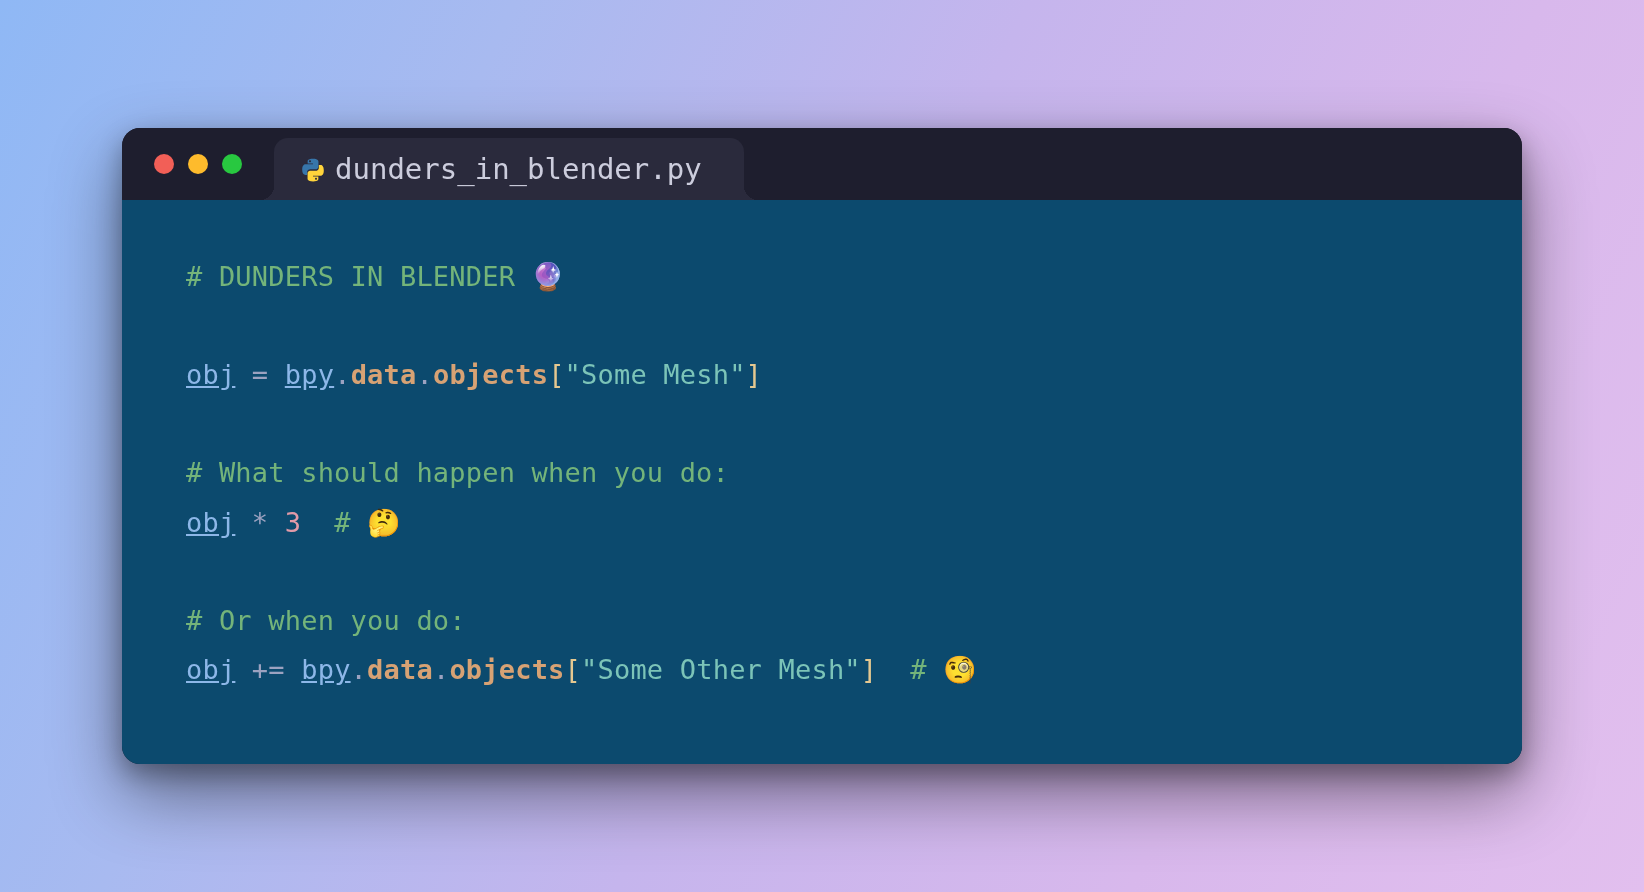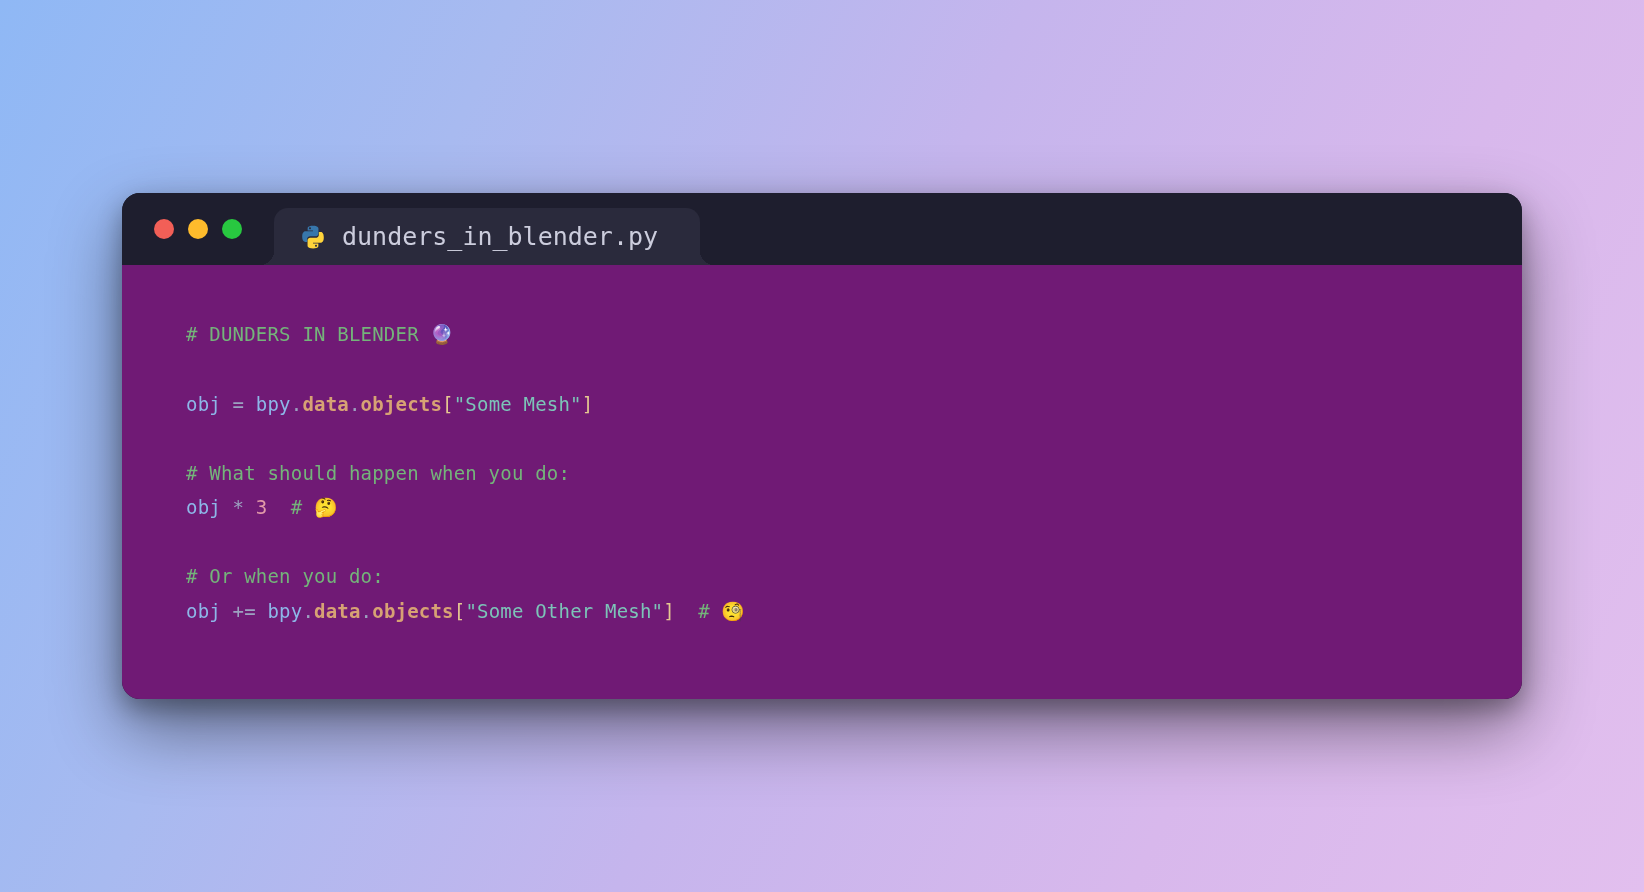--- a/index.html
+++ b/index.html
@@ -49,22 +49,22 @@
     margin-left: 32px;
     height: 100%;
   }
   .tab {
     background: #2a2a3c;
     border-top-left-radius: 14px;
     border-top-right-radius: 14px;
     padding: 14px 42px 14px 26px;
     display: flex;
     align-items: center;
-    gap: 16px;
-    font-size: 25px;
+    gap: 9px;
+    font-size: 29px;
     color: #cccddd;
     position: relative;
   }
   .tab::before,
   .tab::after {
     content: "";
     position: absolute;
     bottom: 0;
     width: 14px;
     height: 14px;
@@ -79,30 +79,30 @@
     right: -14px;
     -webkit-mask: radial-gradient(circle at 100% 0, transparent 14px, black 14px);
             mask: radial-gradient(circle at 100% 0, transparent 14px, black 14px);
   }
   .python-icon {
     width: 26px;
     height: 26px;
     display: inline-block;
   }
   .editor {
-    background: #701a75;
+    background: #0c4a6e;
     padding: 52px 99px 70px 64px;
-    font-size: 19px;
+    font-size: 27px;
     line-height: 1.82;
     white-space: pre;
     color: #cdd6f4;
     letter-spacing: 0.2px;
   }
   .c-comment { color: #74b47a; }
-  .c-ident   { color: #8db7e8; }
+  .c-ident   { color: #8db7e8; text-decoration: underline; }
   .c-op      { color: #9ca2c0; }
   .c-punct   { color: #9ca2c0; }
   .c-member  { color: #d7a274; font-weight: bold; }
   .c-bracket { color: #e5c890; }
   .c-string  { color: #7cc4b8; }
   .c-number  { color: #e29aa8; }
 </style>
 </head>
 <body>
 

